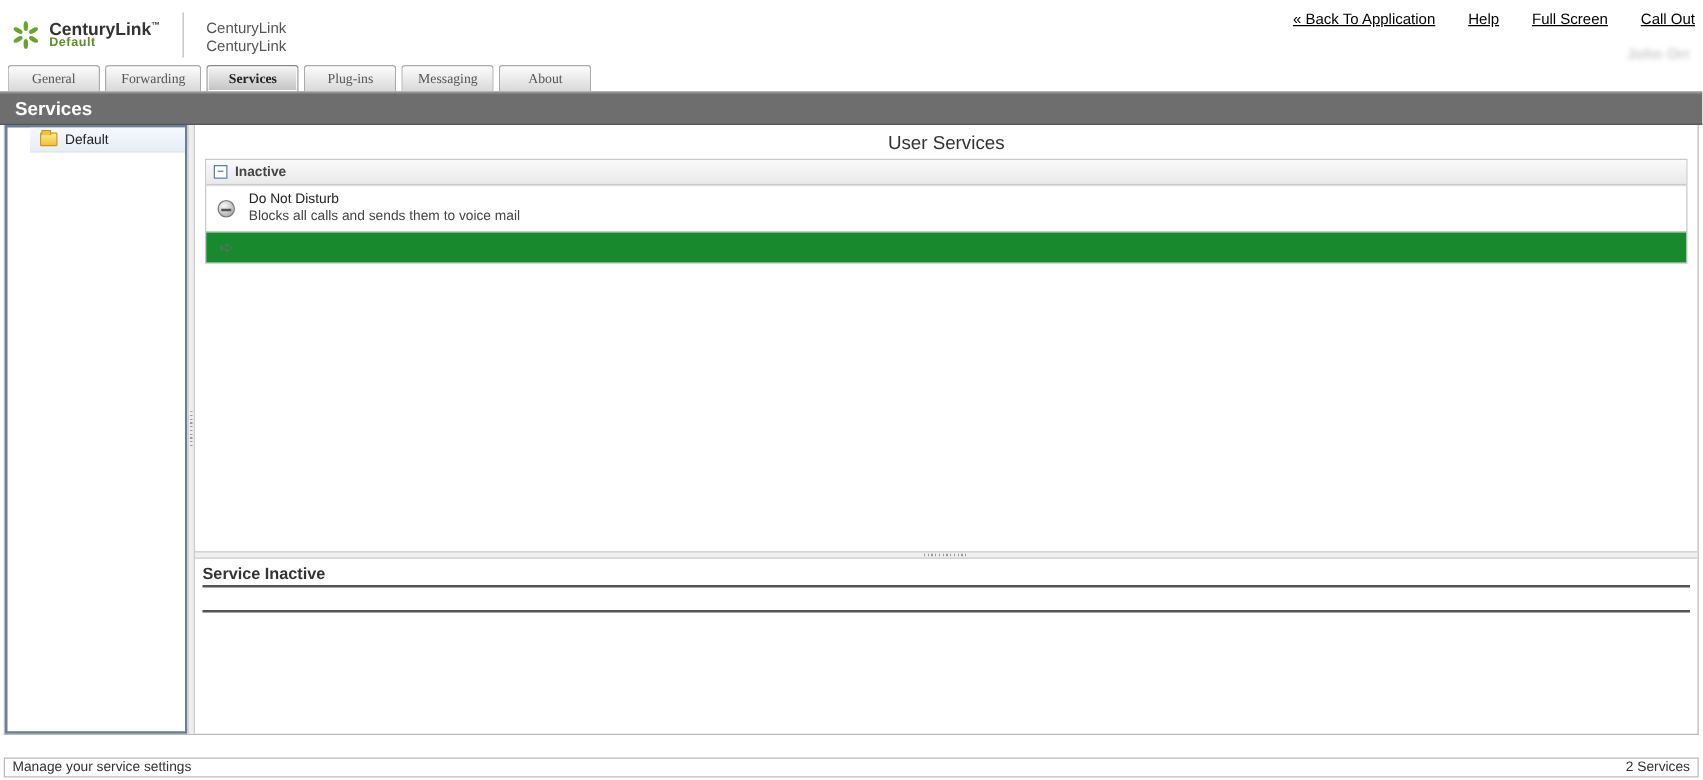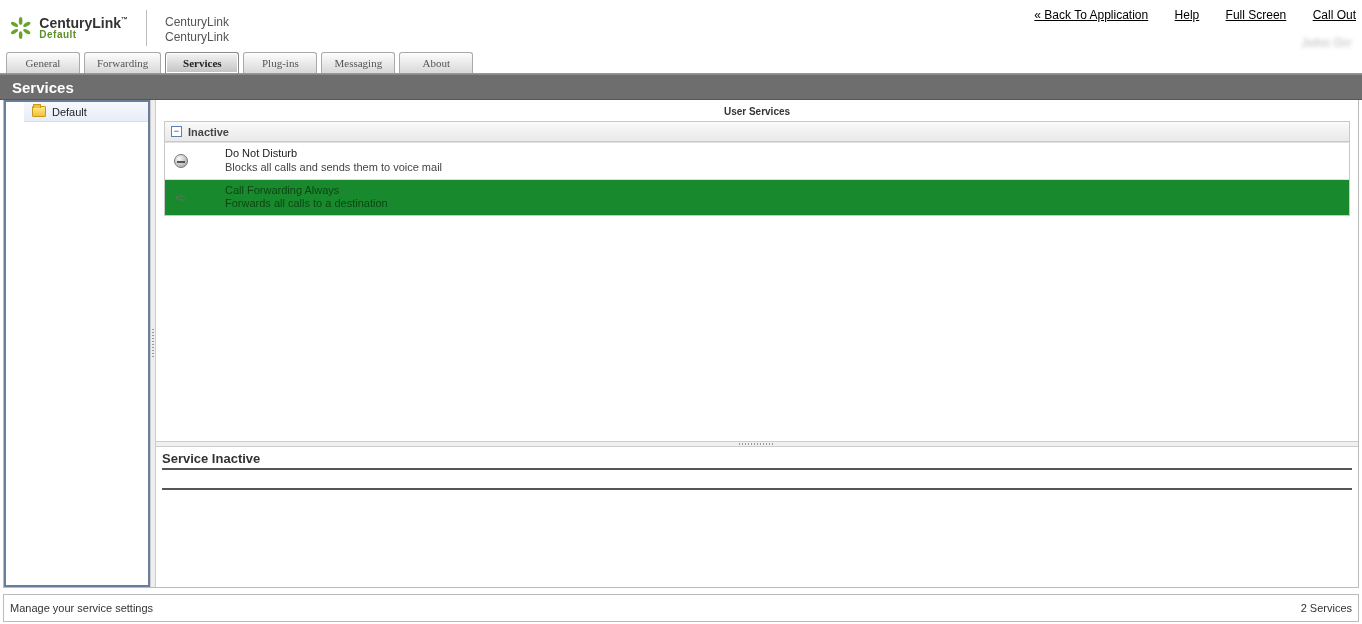--- a/index.html
+++ b/index.html
@@ -160,22 +160,22 @@
 
   .main {
     flex: 1;
     display: flex;
     flex-direction: column;
     overflow: hidden;
   }
 
   .section-title {
     text-align: center;
-    font-weight: bold;
-    font-size: 10px;
+    font-weight: normal;
+    font-size: 15px;
     color: #333;
     padding: 6px 0 4px;
   }
 
   .group-panel {
     margin: 0 8px;
     border: 1px solid #c9c9c9;
   }
   .group-header {
     height: 20px;
@@ -215,21 +215,21 @@
     width:14px;height:14px;border-radius:50%;
     background:radial-gradient(circle at 35% 30%, #fafafa, #9a9a9a);
     border:1px solid #777;
     position:relative;
   }
   .dnd-icon div::after{
     content:""; position:absolute; top:6px; left:2px; right:2px; height:2px; background:#555;
   }
   .fwd-icon { font-size:13px; color:#777; }
 
-  .svc-text { display:flex; flex-direction:column; line-height:1.25;margin-left:26px; }
+  .svc-text { display:flex; flex-direction:column; line-height:1.25; }
   .svc-name { font-size:11px; color:#222; }
   .svc-desc { font-size:11px; color:#444; }
 
   .svc-row.selected {
     background: #188a2d;
   }
   .svc-row.selected .svc-name,
   .svc-row.selected .svc-desc { color: #0c4613; }
   .svc-row.selected .fwd-icon { color:#6a6a6a; }
 
@@ -266,21 +266,21 @@
   }
   .settings-hr {
     border: none;
     border-top: 2px solid #555;
   }
 
   
   .status-bar {
     position: absolute;
     left: 3px; right: 3px; bottom: 2px;
-    height: 28px;
+    height: 16px;
     border: 1px solid #bbb;
     background: #fff;
     display: flex;
     justify-content: space-between;
     align-items: center;
     padding: 0 6px;
     font-size: 11px;
     color: #333;
   }
 </style>
@@ -378,24 +378,20 @@
               <div></div>
             </span>
           <span class="svc-text">
             <span class="svc-name">Do Not Disturb</span>
             <span class="svc-desc">Blocks all calls and sends them to voice mail</span>
           </span>
         </div>
 
         <div class="svc-row selected">
           <span class="svc-icon fwd-icon">➪</span>
-          <span class="svc-text">
-            <span class="svc-name">Call Forwarding Always</span>
-            <span class="svc-desc">Forwards all calls to a destination</span>
-          </span>
         </div>
       </div>
     </div>
 
     <div class="h-splitter">
         <span></span>
       </div>
 
     <div class="settings-panel">
       <div class="settings-title">Service Inactive</div>

